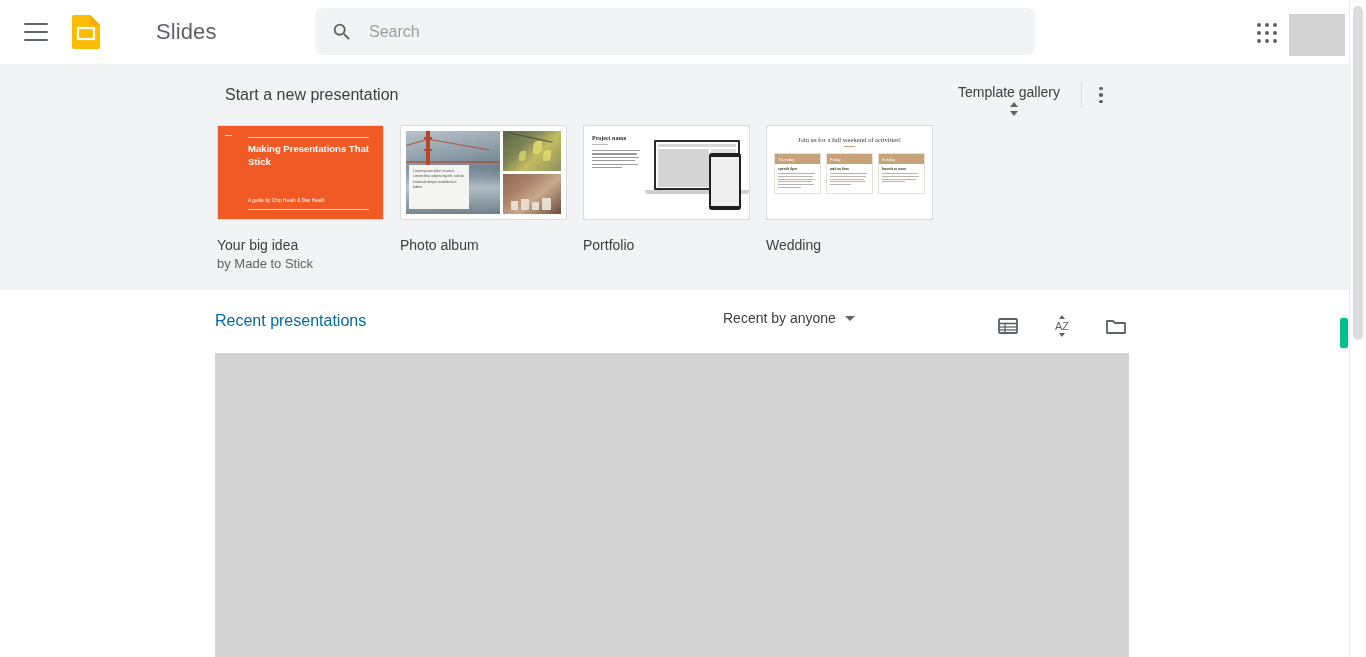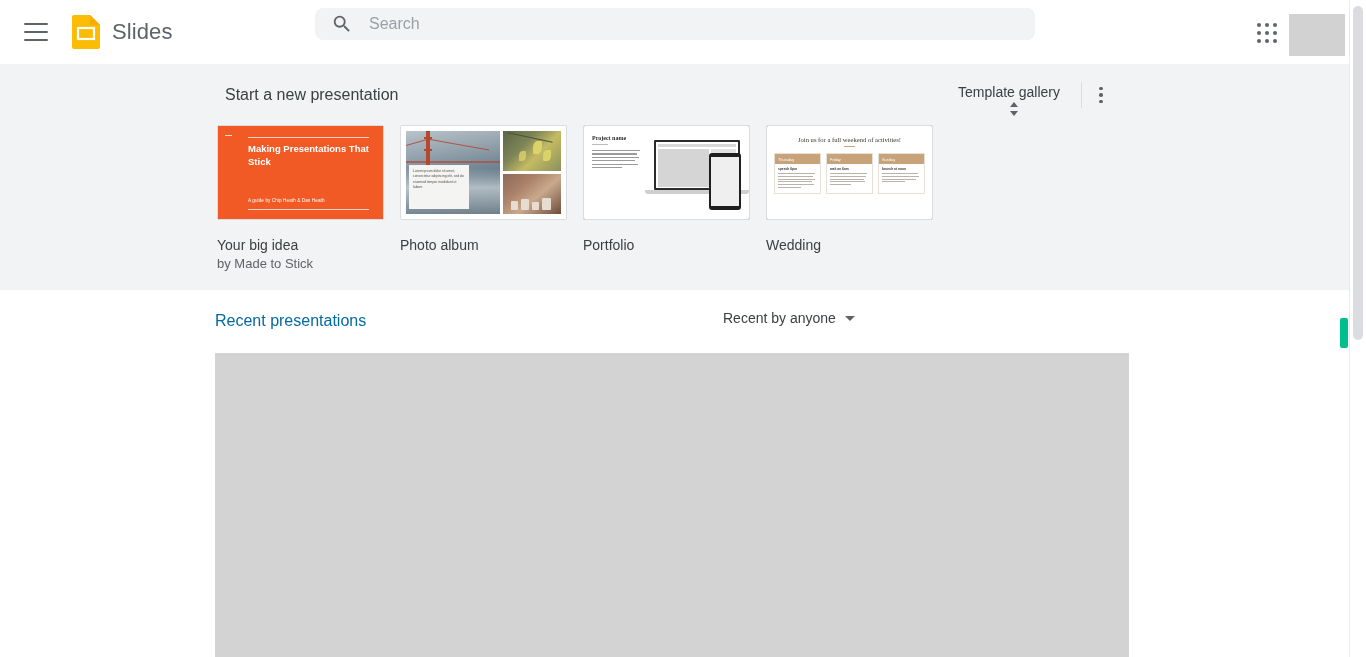--- a/index.html
+++ b/index.html
@@ -21,30 +21,30 @@
     border-bottom: 1px solid #ffffff;
   }
   .hamburger {
     width: 24px; height: 18px;
     margin-left: 24px;
     display: flex; flex-direction: column; justify-content: space-between;
     cursor: pointer;
   }
   .hamburger span { display: block; height: 2px; width: 24px; background: #5f6368; border-radius: 1px; }
 
-  .brand { display: flex; align-items: center; margin-left: 24px; cursor: pointer; }
+  .brand { display: flex; align-items: center; margin-left: 24px; cursor: pointer; gap: 44px; }
   .slides-logo { width: 28px; height: 34px; position: relative; }
   .app-title {
     font-size: 22px; color: #5f6368; margin-left: 12px;
     letter-spacing: 0.1px; white-space: nowrap;
   }
 
   #search-box {
     position: absolute; left: 315px; top: 8px;
-    width: 720px; height: 32px;
+    width: 720px; height: 47px;
     background: #f1f3f4;
     border-radius: 8px;
     display: flex; align-items: center;
     cursor: text;
   }
   #search-box .sicon { margin-left: 16px; display: flex; align-items: center; }
   #search-input {
     border: none; outline: none; background: transparent;
     font-family: "Liberation Sans", sans-serif;
     font-size: 16px; color: #3c4043;
@@ -408,20 +408,43 @@
 </div>
 
 <div id="recent-section">
   <div id="recent-title">Recent presentations</div>
 
   <div id="owner-filter">
     <span class="of-label">Recent by anyone</span>
     <span class="caret-down"></span>
   </div>
 
+  <div class="right-icons">
+    <div class="ricon">
+      <svg width="24" height="24" viewBox="0 0 24 24">
+        <rect x="3" y="5" width="18" height="14" rx="1" fill="none" stroke="#5f6368" stroke-width="1.8"></rect>
+        <line x1="3" y1="9.5" x2="21" y2="9.5" stroke="#5f6368" stroke-width="1.6"></line>
+        <line x1="3" y1="13" x2="21" y2="13" stroke="#5f6368" stroke-width="1.3"></line>
+        <line x1="3" y1="16" x2="21" y2="16" stroke="#5f6368" stroke-width="1.3"></line>
+        <line x1="9" y1="9.5" x2="9" y2="19" stroke="#5f6368" stroke-width="1.3"></line>
+      </svg>
+    </div>
+    <div class="ricon">
+      <svg width="26" height="26" viewBox="0 0 26 26">
+        <path fill="#5f6368" d="M13 2 L16 6 H10 z"></path>
+        <path fill="#5f6368" d="M13 24 L10 20 H16 z"></path>
+        <text x="13" y="17" text-anchor="middle" font-family="Liberation Sans, sans-serif" font-size="11" fill="#5f6368">AZ</text>
+      </svg>
+    </div>
+    <div class="ricon">
+      <svg width="24" height="24" viewBox="0 0 24 24">
+        <path d="M3 7 h6 l2 2 h10 v10 H3 z" fill="none" stroke="#5f6368" stroke-width="1.8" stroke-linejoin="round"></path>
+      </svg>
+    </div>
+  </div>
 
   <div id="recent-placeholder"></div>
 </div>
 
 <div id="page-edge"></div>
 <div id="scroll-track">
   <div id="scroll-thumb"></div>
 </div>
 <div id="green-marker"></div>
 

